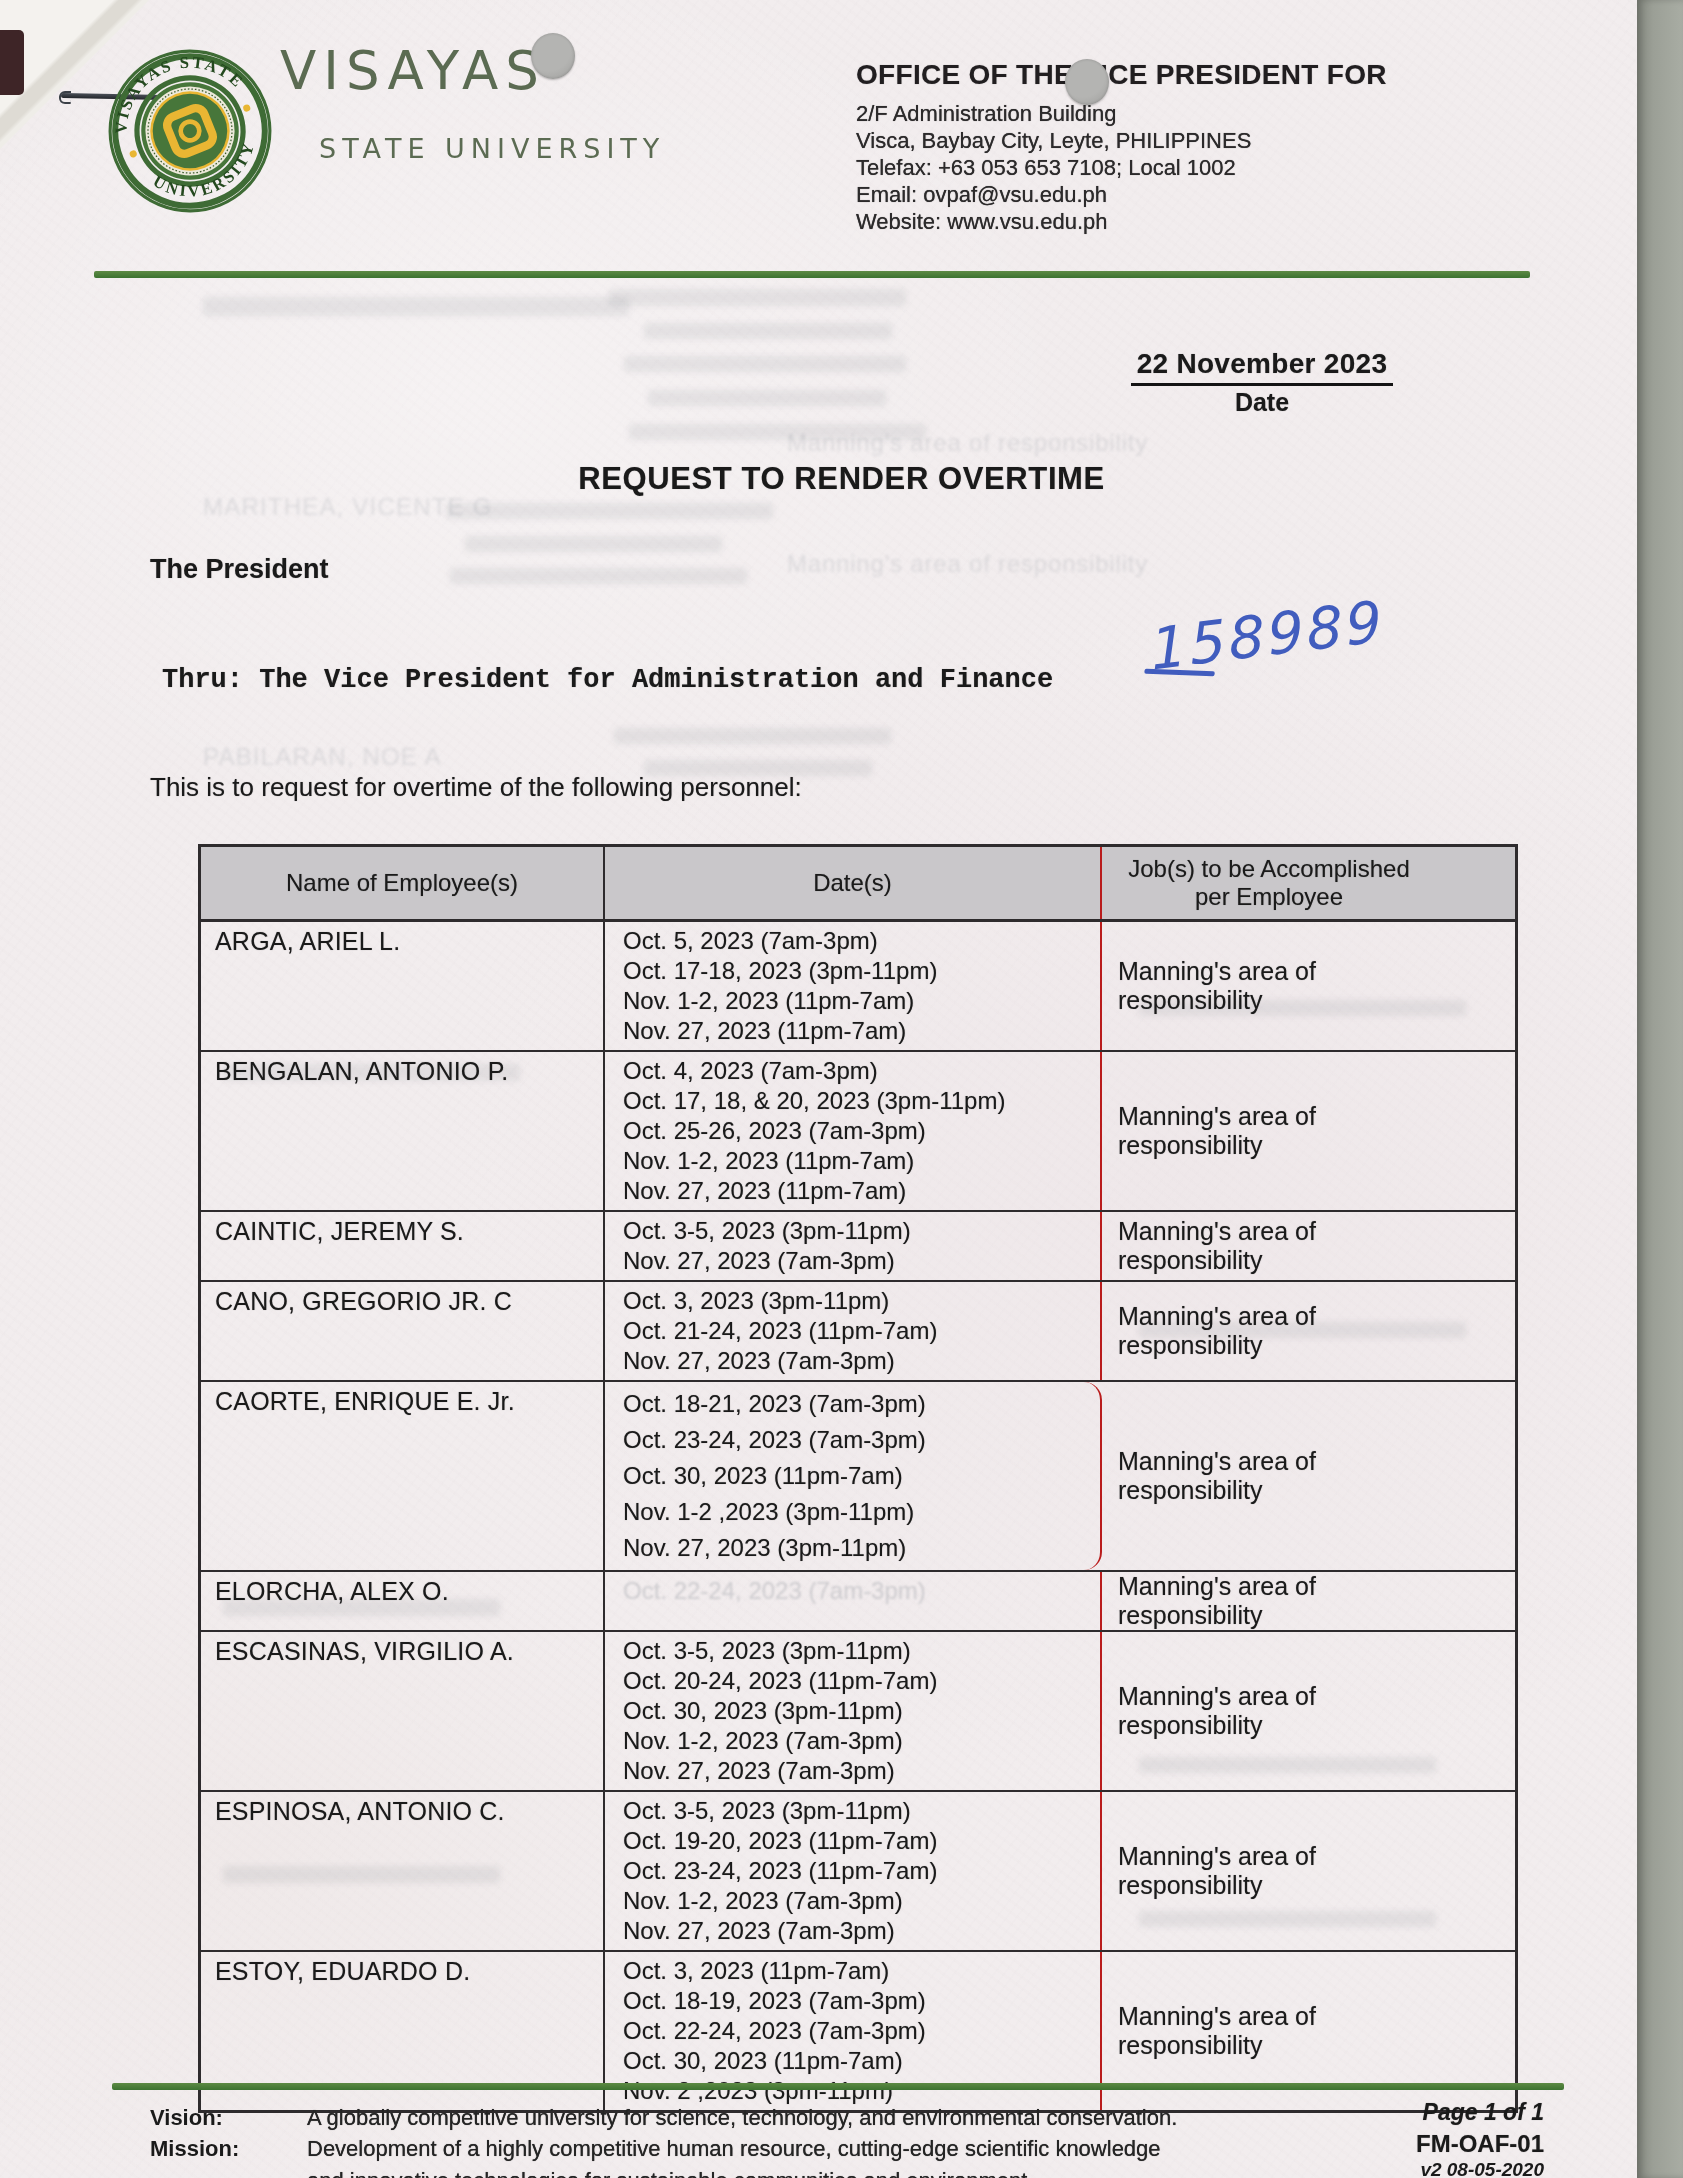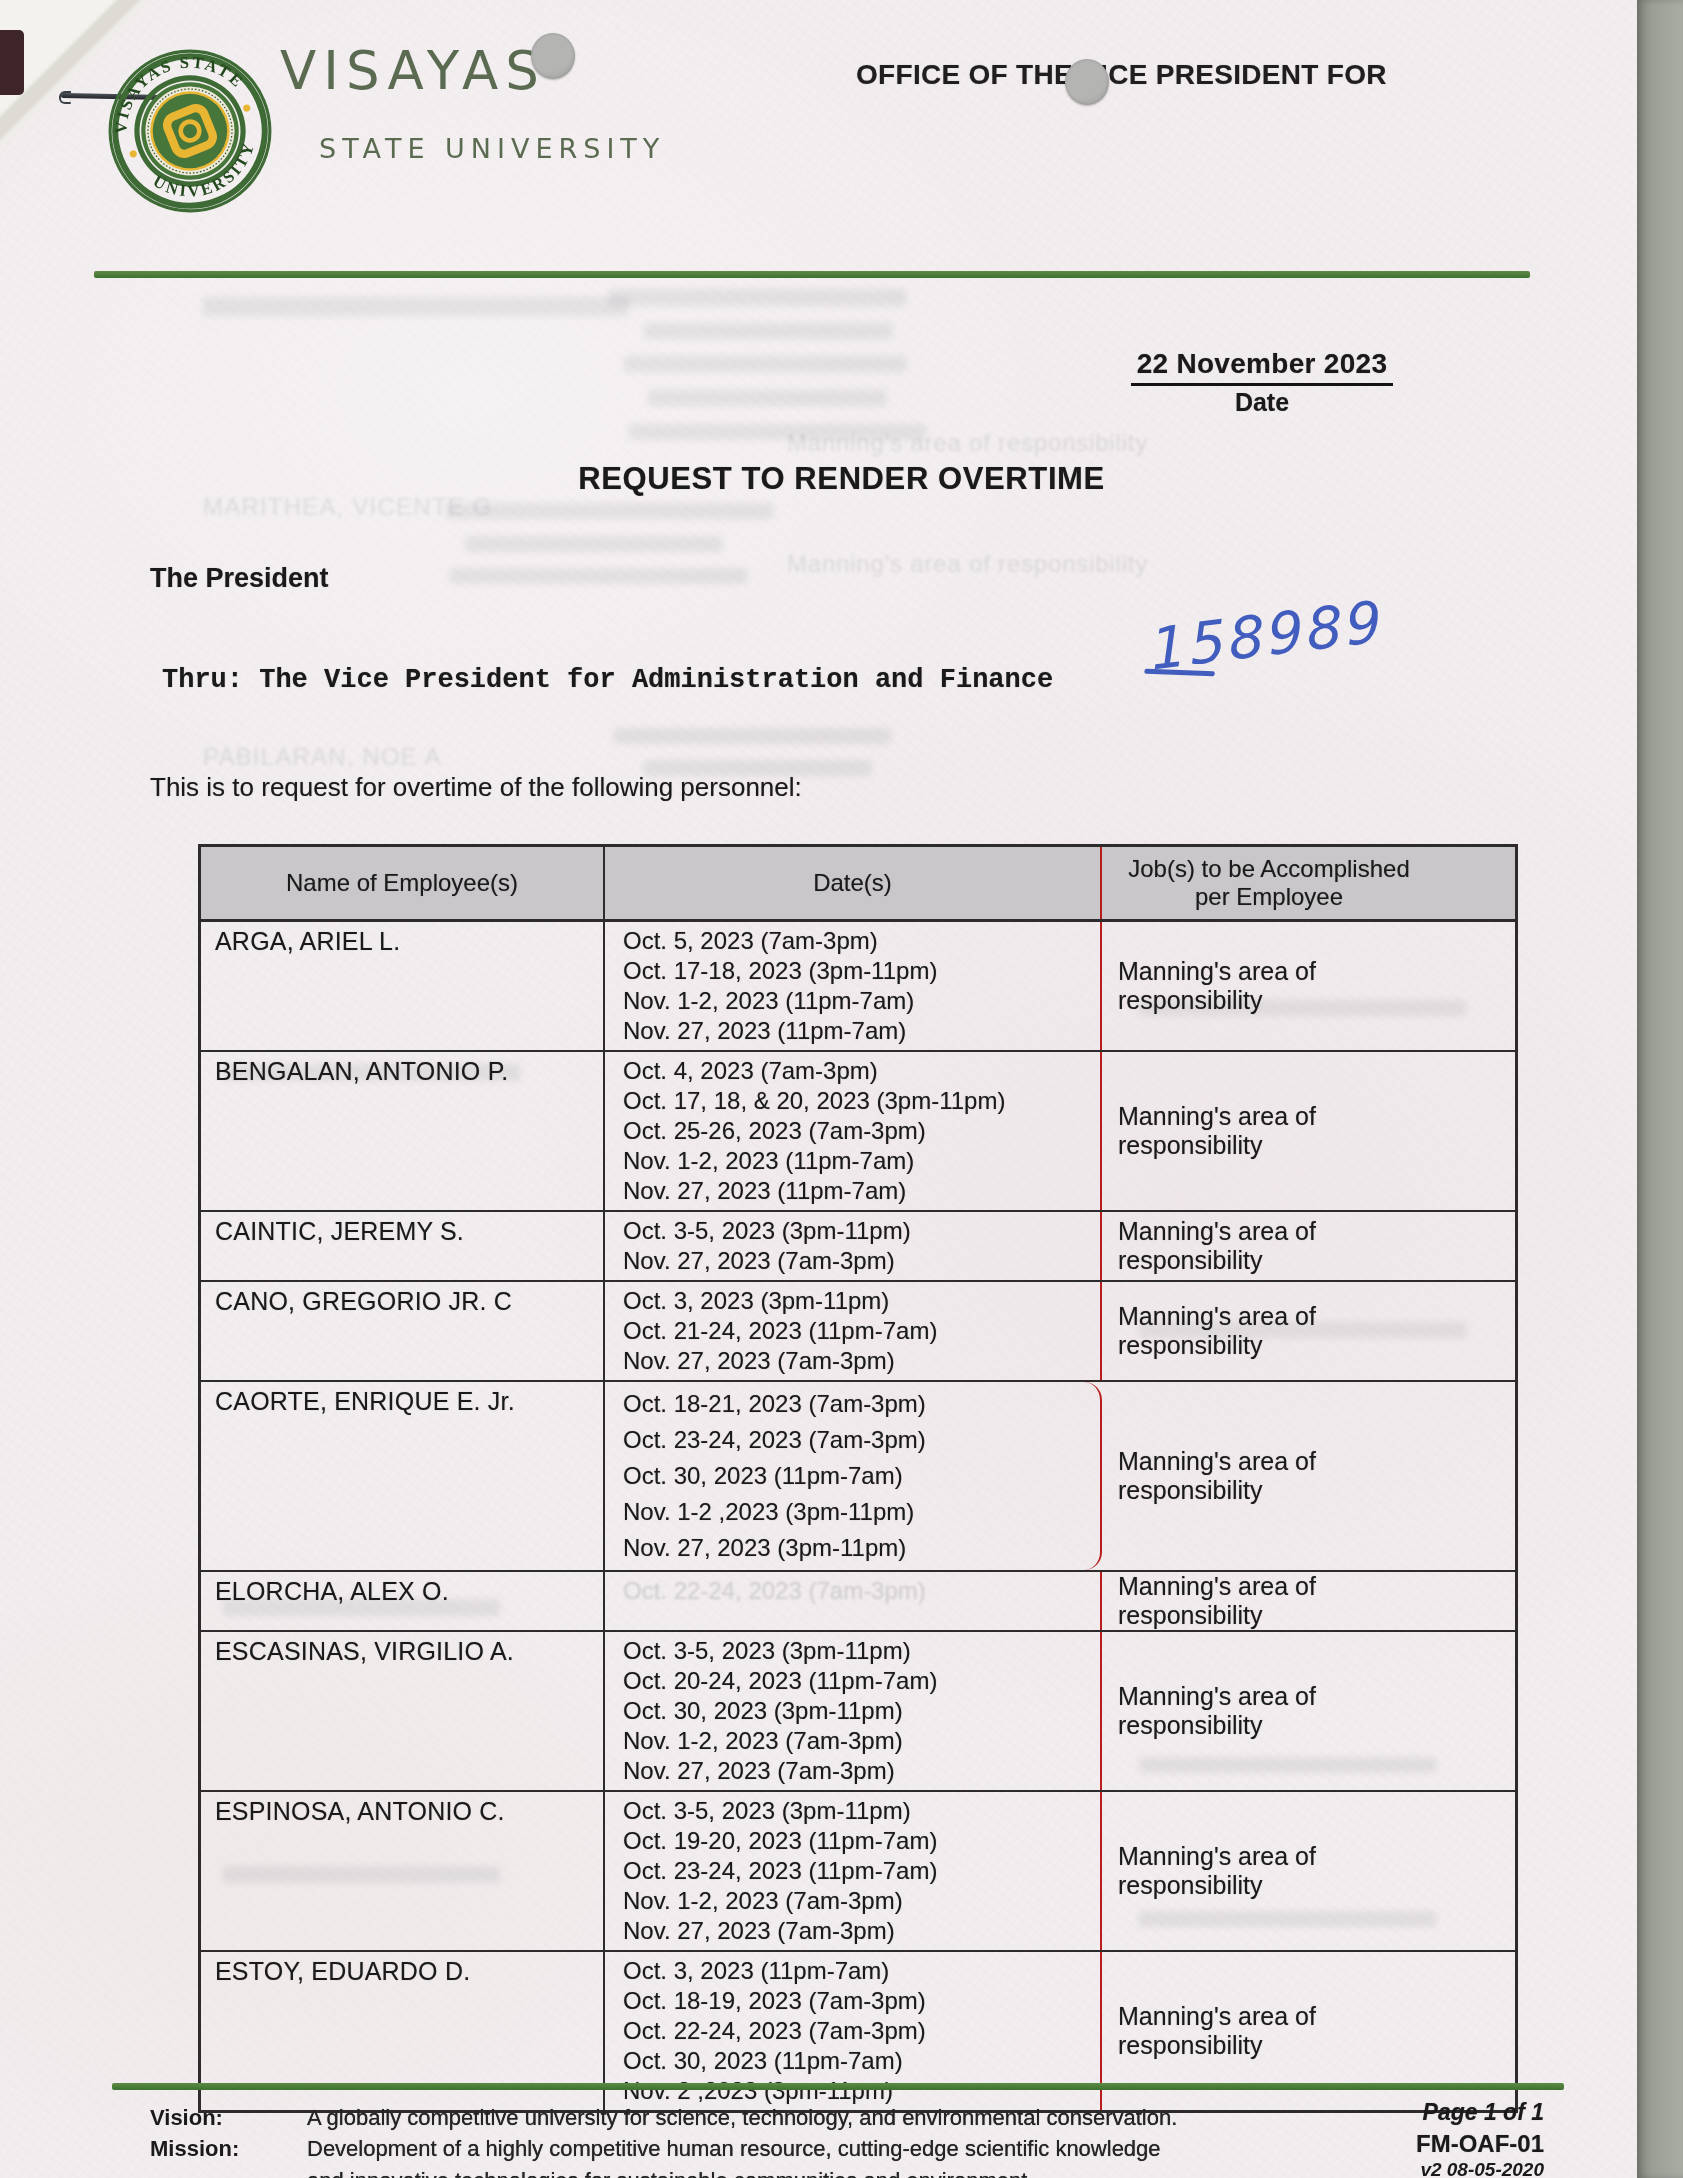--- a/index.html
+++ b/index.html
@@ -48,21 +48,21 @@
   .rule-top{left:94px;top:271px;width:1436px;}
   .rule-bottom{left:112px;top:2083px;width:1452px;}
 
   .date-block{position:absolute;left:1074px;top:348px;width:376px;text-align:center;}
   .date-value{display:inline-block;font-size:28px;font-weight:bold;letter-spacing:0.3px;
               border-bottom:3px solid #141414;padding:0 6px 3px 6px;}
   .date-label{font-size:25px;font-weight:bold;margin-top:2px;}
 
   .doc-title{position:absolute;left:0;top:461px;width:1683px;text-align:center;
              font-size:31px;font-weight:bold;letter-spacing:0.6px;}
-  .addressee{position:absolute;left:150px;top:554px;font-size:27px;font-weight:bold;margin-top:9px;}
+  .addressee{position:absolute;left:150px;top:554px;font-size:27px;font-weight:bold;}
   .thru{position:absolute;left:162px;top:665px;font-size:27px;font-weight:bold;font-family:Liberation Mono, monospace;}
   .intro{position:absolute;left:150px;top:772px;font-size:26px;}
 
   .handwritten{position:absolute;left:1150px;top:602px;font-family:"DejaVu Sans",sans-serif;
                font-style:italic;font-size:57px;color:#3351bb;letter-spacing:3px;
                transform:rotate(-7deg) skewX(-4deg);opacity:.92;}
   .handwritten:before{content:'';position:absolute;left:-8px;bottom:4px;width:71px;height:5px;
                background:#3351bb;transform:rotate(9deg);border-radius:2px;}
 
   
@@ -153,20 +153,27 @@
         <textPath href="#sealBot" startOffset="50%" text-anchor="middle">UNIVERSITY</textPath>
       </text>
     </svg>
   </div>
 
   <div class="wordmark">VISAYAS</div>
   <div class="wordmark-sub">STATE UNIVERSITY</div>
 
   <div class="office-block">
     <div class="office-line ink">OFFICE OF THE VICE PRESIDENT FOR</div>
+    <div class="addr-block">
+      <div class="addr">2/F Administration Building</div>
+      <div class="addr">Visca, Baybay City, Leyte, PHILIPPINES</div>
+      <div class="addr">Telefax: +63 053 653 7108; Local 1002</div>
+      <div class="addr">Email: ovpaf@vsu.edu.ph</div>
+      <div class="addr">Website: www.vsu.edu.ph</div>
+    </div>
   </div>
 
   <div class="hole hole1"></div>
   <div class="hole hole2"></div>
 
   <div class="rule rule-top"></div>
 
   <div class="date-block">
     <span class="date-value ink">22 November 2023</span>
     <div class="date-label ink">Date</div>

